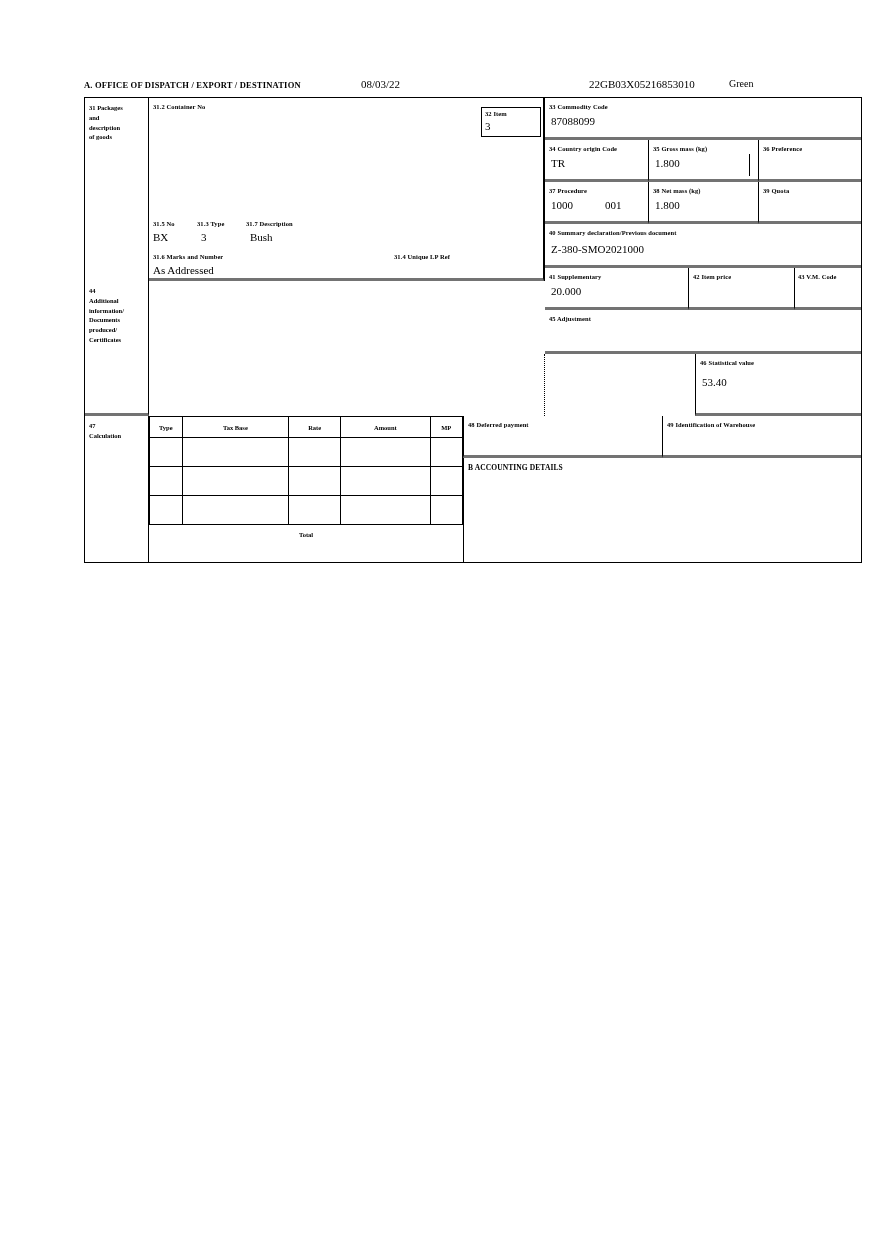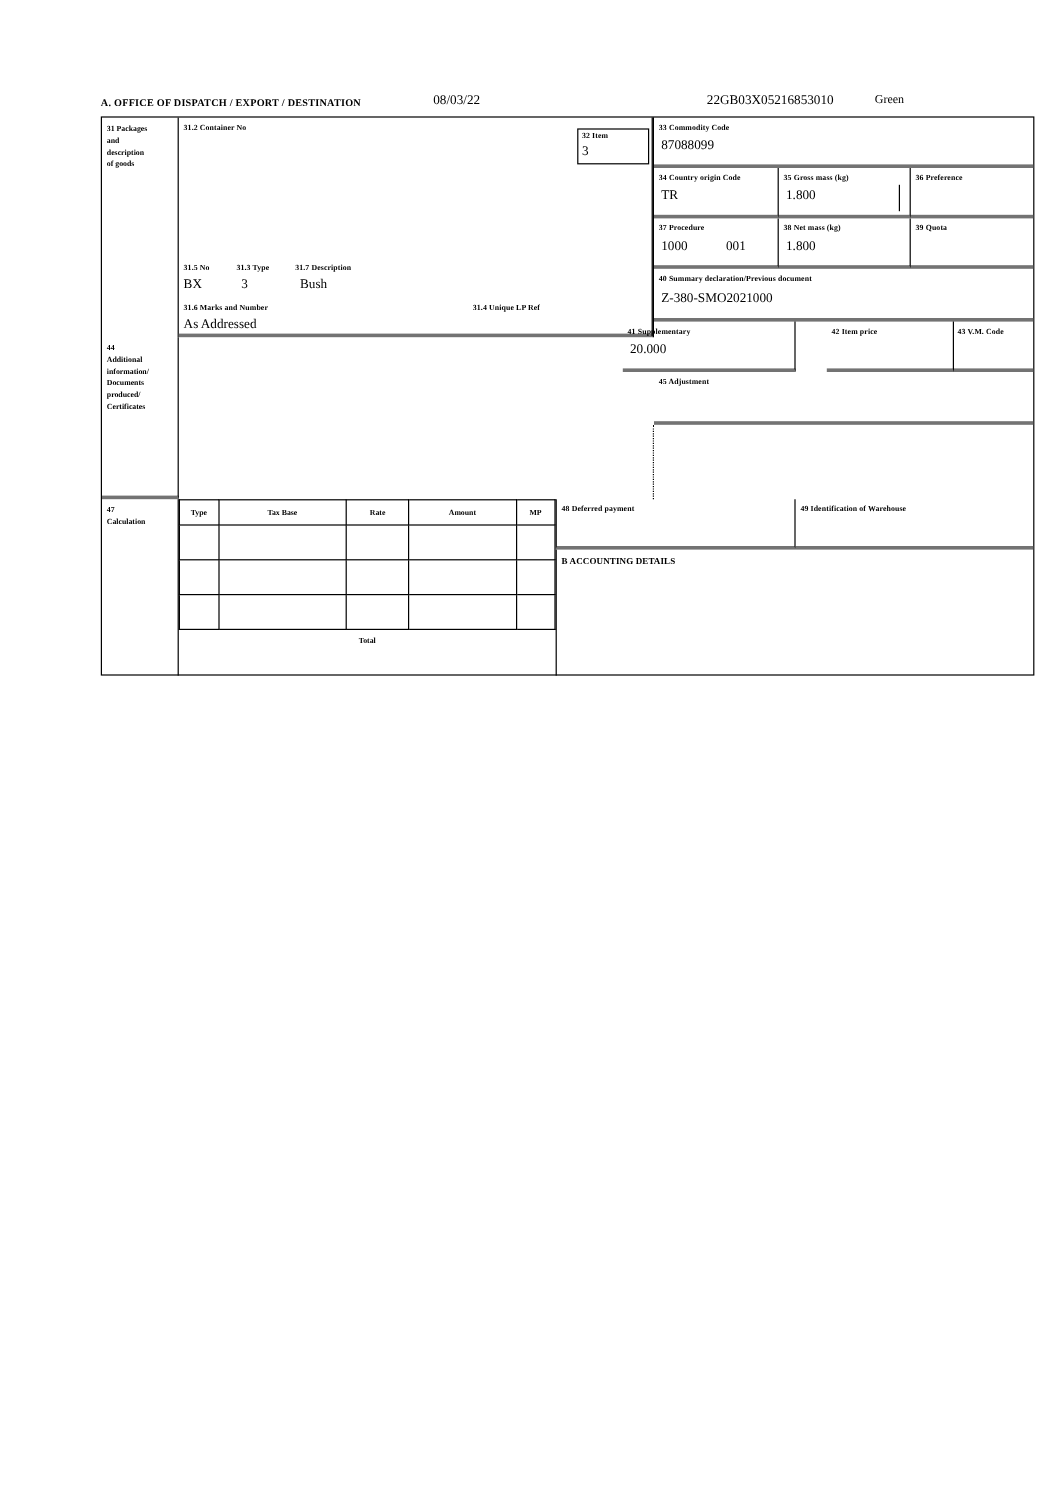--- a/index.html
+++ b/index.html
@@ -201,21 +201,21 @@
     <div class="box bb" style="left:674px; top:84px; width:102px; height:42px;">
       <div class="lbl" style="position:absolute; left:4px; top:5px;">39 Quota</div>
       <div class="val" style="position:absolute; left:6px; top:17px;"></div>
     </div>
 
     <div class="box bb" style="left:460px; top:126px; width:316px; height:44px;">
       <div class="lbl" style="position:absolute; left:4px; top:5px;">40 Summary declaration/Previous document</div>
       <div class="val" style="position:absolute; left:6px; top:19px;">Z-380-SMO2021000</div>
     </div>
 
-    <div class="box br bb" style="left:434px; top:170px; width:144px; height:42px;font-family:Liberation Serif, serif;">
+    <div class="box br bb" style="left:460px; top:170px; width:144px; height:42px;font-family:Liberation Serif, serif;">
       <div class="lbl" style="position:absolute; left:4px; top:5px;">41 Supplementary</div>
       <div class="val" style="position:absolute; left:6px; top:17px;">20.000</div>
     </div>
     <div class="box br bb" style="left:604px; top:170px; width:106px; height:42px;">
       <div class="lbl" style="position:absolute; left:4px; top:5px;">42 Item price</div>
       <div class="val" style="position:absolute; left:6px; top:17px;"></div>
     </div>
     <div class="box bb" style="left:710px; top:170px; width:66px; height:42px;">
       <div class="lbl" style="position:absolute; left:3px; top:5px;">43 V.M. Code</div>
       <div class="val" style="position:absolute; left:5px; top:17px;"></div>
@@ -231,20 +231,24 @@
     </div>
 
 
     <div class="box bb" style="left:460px; top:212px; width:316px; height:44px;">
       <div class="lbl" style="position:absolute; left:4px; top:5px;">45 Adjustment</div>
       <div class="val" style="position:absolute; left:6px; top:19px;"></div>
     </div>
 
     <div class="dotted-v" style="left:459px; top:256px; height:62px;"></div>
 
+    <div class="box bl bb" style="left:610px; top:256px; width:166px; height:62px;">
+      <div class="lbl" style="position:absolute; left:4px; top:5px;">46 Statistical value</div>
+      <div class="val" style="position:absolute; left:6px; top:22px;">53.40</div>
+    </div>
 
     <div class="box br" style="left:0; top:318px; width:64px; height:147px;">
       <div class="stub" style="top:5px; white-space:pre-line;">47
 Calculation</div>
     </div>
 
     <table class="calctbl" style="left:64px; top:318px; width:314px;">
       <thead>
         <tr>
           <th style="width:32px; height:20px;">Type</th>

